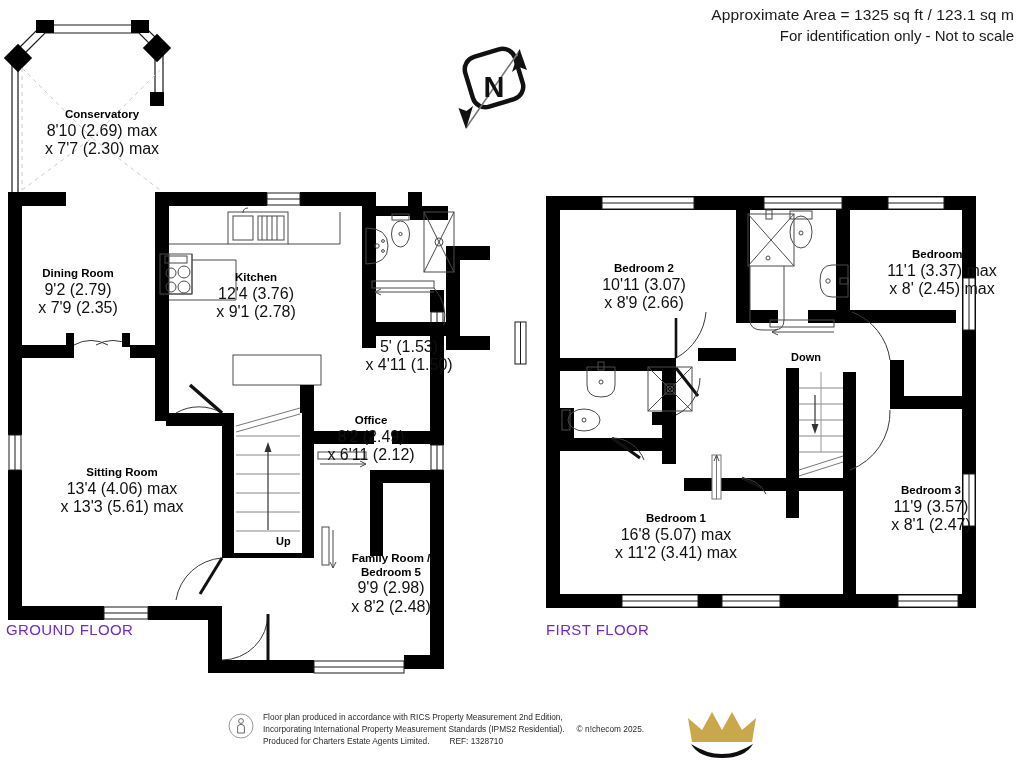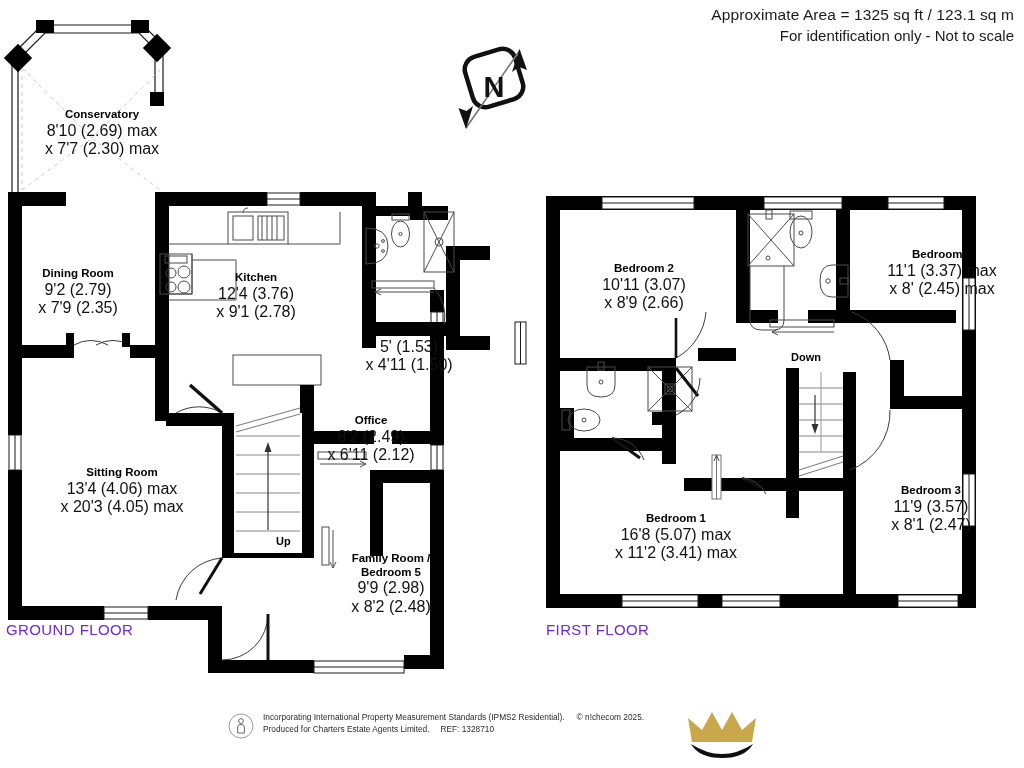--- a/index.html
+++ b/index.html
@@ -98,21 +98,21 @@
     align-items: flex-start;
     gap: 9px;
   }
   .footer .disc {
     font-size: 8.3px;
     line-height: 1.42;
     color: #2a2a2a;
     white-space: nowrap;
   }
   .footer .disc .copy { margin-left: 12px; }
-  .footer .disc .ref { margin-left: 11px; }
+  .footer .disc .ref { margin-left: 20px; }
   .person-badge { margin-top: 1px; }
   .crown-mark {
     position: absolute;
     left: 686px;
     top: 708px;
   }
 </style>
 </head>
 <body>
 
@@ -549,21 +549,21 @@
 
   <div class="room" style="left:316px; top:414px; width:110px;">
     <div class="rname">Office</div>
     <div class="rdim">8'2 (2.49)</div>
     <div class="rdim">x 6'11 (2.12)</div>
   </div>
 
   <div class="room" style="left:42px; top:466px; width:160px;">
     <div class="rname">Sitting Room</div>
     <div class="rdim">13'4 (4.06) max</div>
-    <div class="rdim">x 20'3 (4.05) max</div>
+    <div class="rdim">x 13'3 (5.61) max</div>
   </div>
 
   <div class="room two-name" style="left:318px; top:552px; width:146px;">
     <div class="rname">Family Room /</div>
     <div class="rname">Bedroom 5</div>
     <div class="rdim">9'9 (2.98)</div>
     <div class="rdim">x 8'2 (2.48)</div>
   </div>
 
   <div class="stair-word" style="left:276px; top:535px;">Up</div>
@@ -594,20 +594,21 @@
 
   <div class="stair-word" style="left:791px; top:351px;">Down</div>
 
   <div class="footer">
     <svg class="person-badge" width="26" height="26" viewBox="0 0 26 26">
       <circle cx="13" cy="13" r="12" fill="#fff" stroke="#9a9a9a" stroke-width="1"></circle>
       <circle cx="13" cy="8" r="2.4" fill="none" stroke="#6a6a6a" stroke-width="1"></circle>
       <path d="M9.6,20 L9.6,14 q0,-2.6 3.4,-2.6 q3.4,0 3.4,2.6 L16.4,20 Z" fill="none" stroke="#6a6a6a" stroke-width="1"></path>
     </svg>
     <div class="disc">
+      <div>Floor plan produced in accordance with RICS Property Measurement 2nd Edition,</div>
       <div>
         <span>Incorporating International Property Measurement Standards (IPMS2 Residential).</span><span class="copy">© n!checom 2025.</span>
       </div>
       <div>
         <span>Produced for Charters Estate Agents Limited.</span><span class="ref">REF: 1328710</span>
       </div>
     </div>
   </div>
 
   <svg class="crown-mark" width="72" height="52" viewBox="0 0 72 52">

